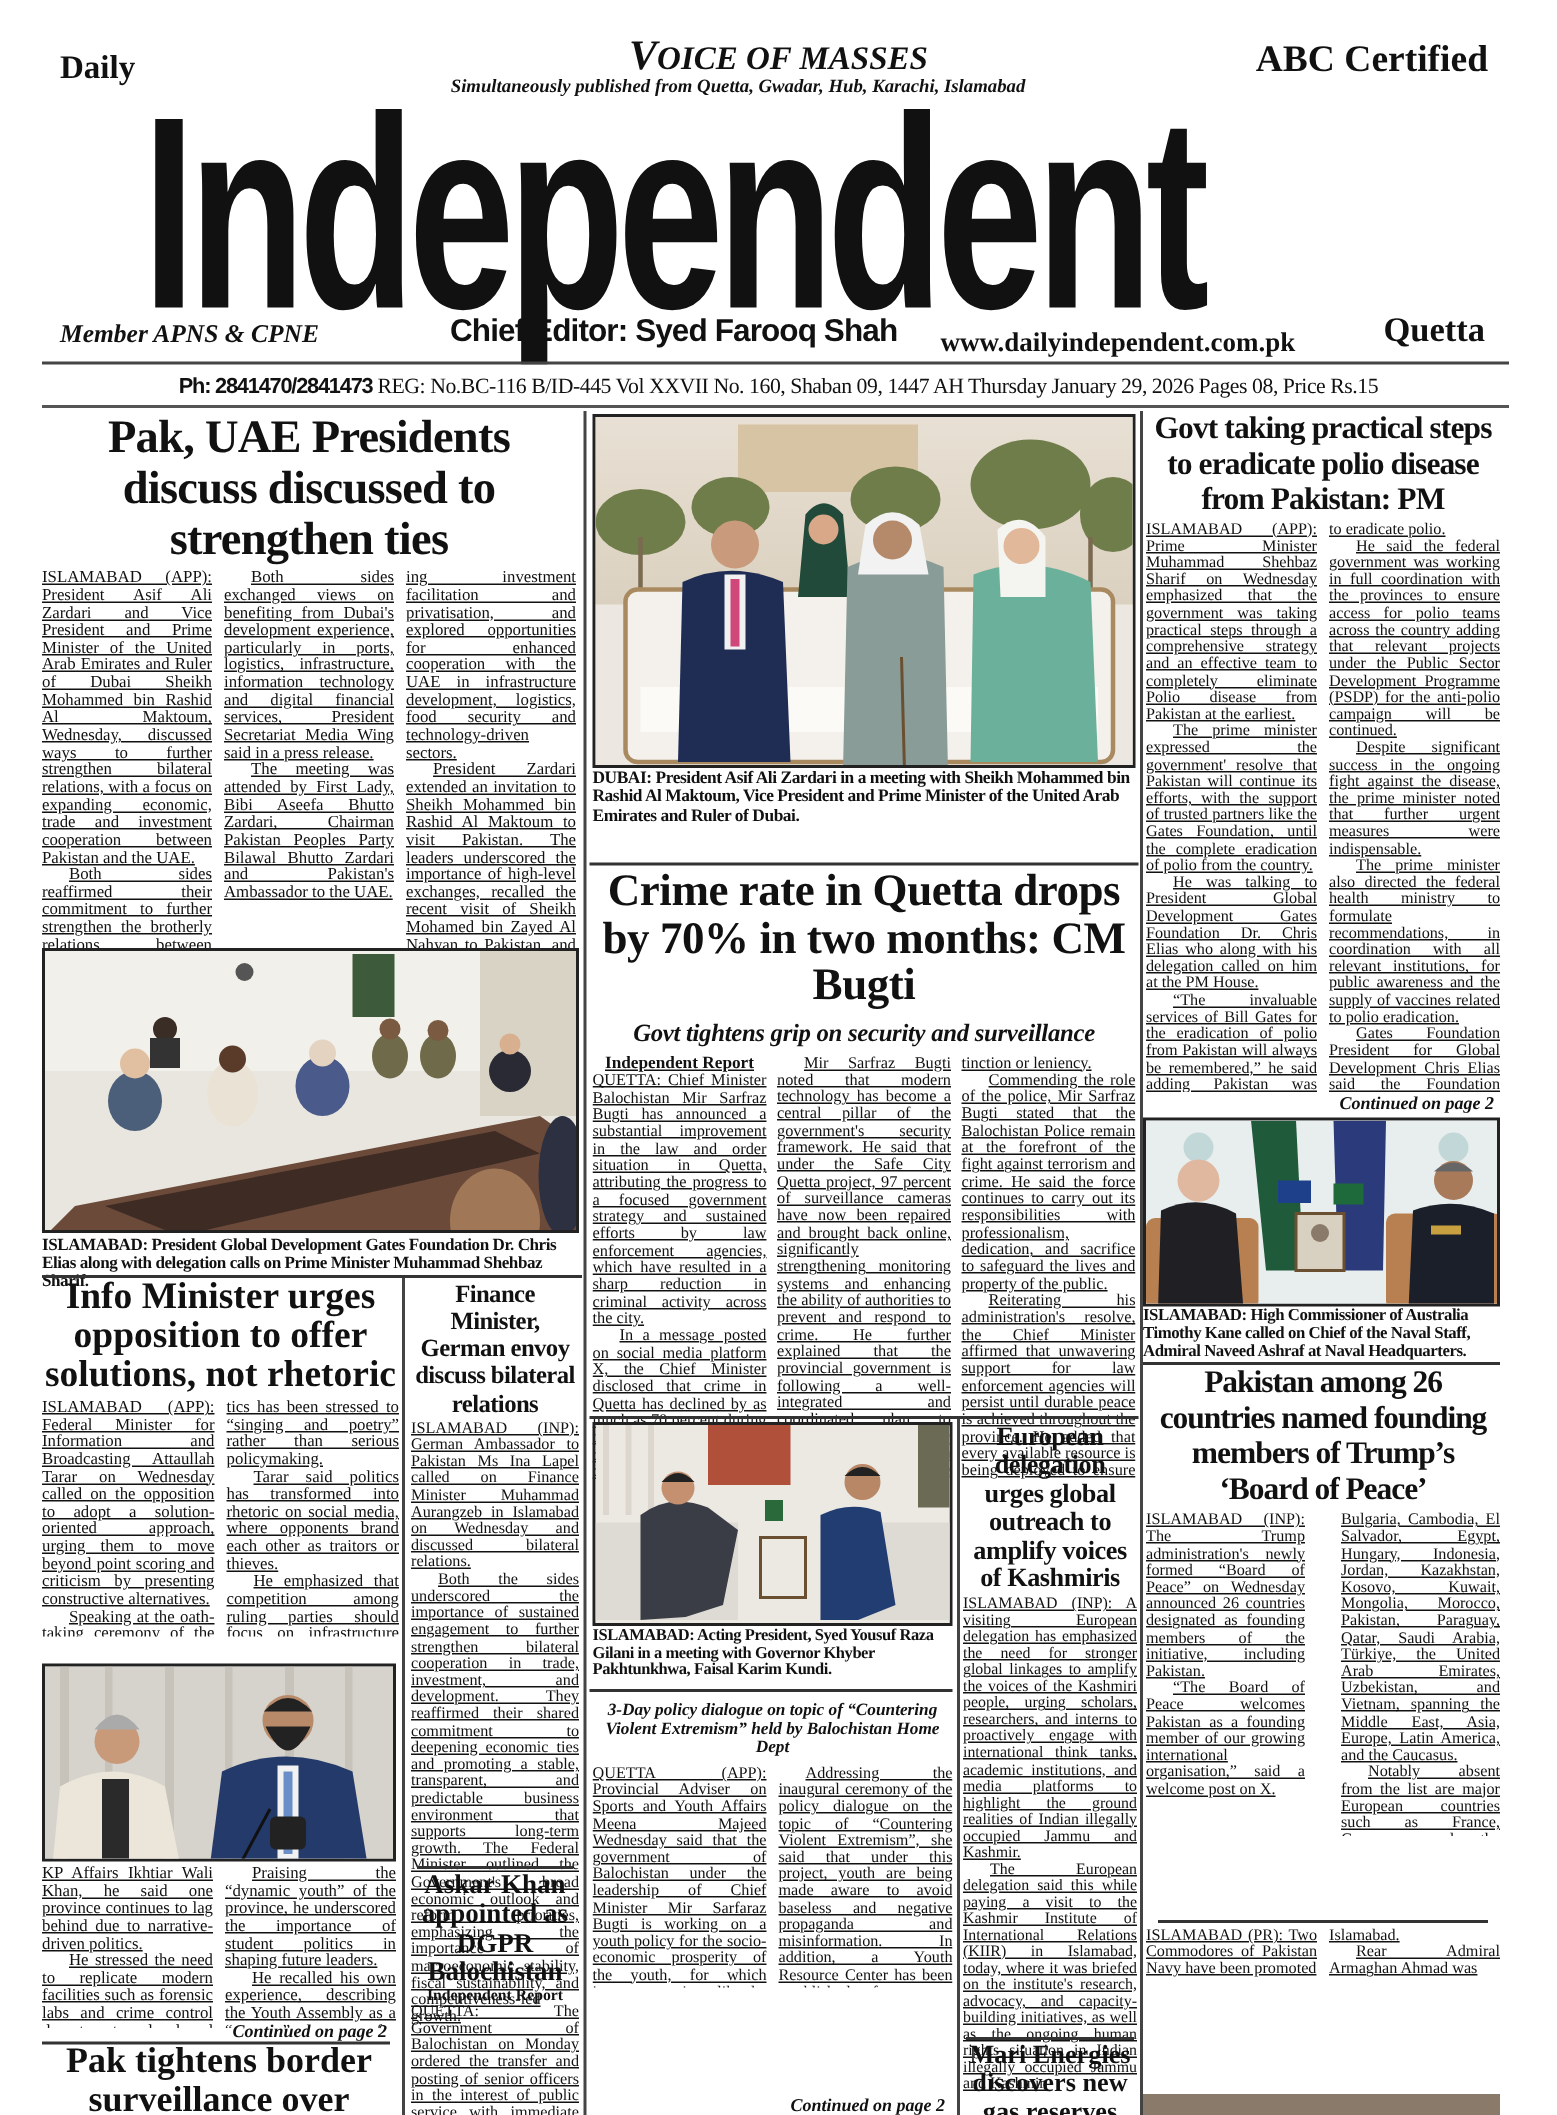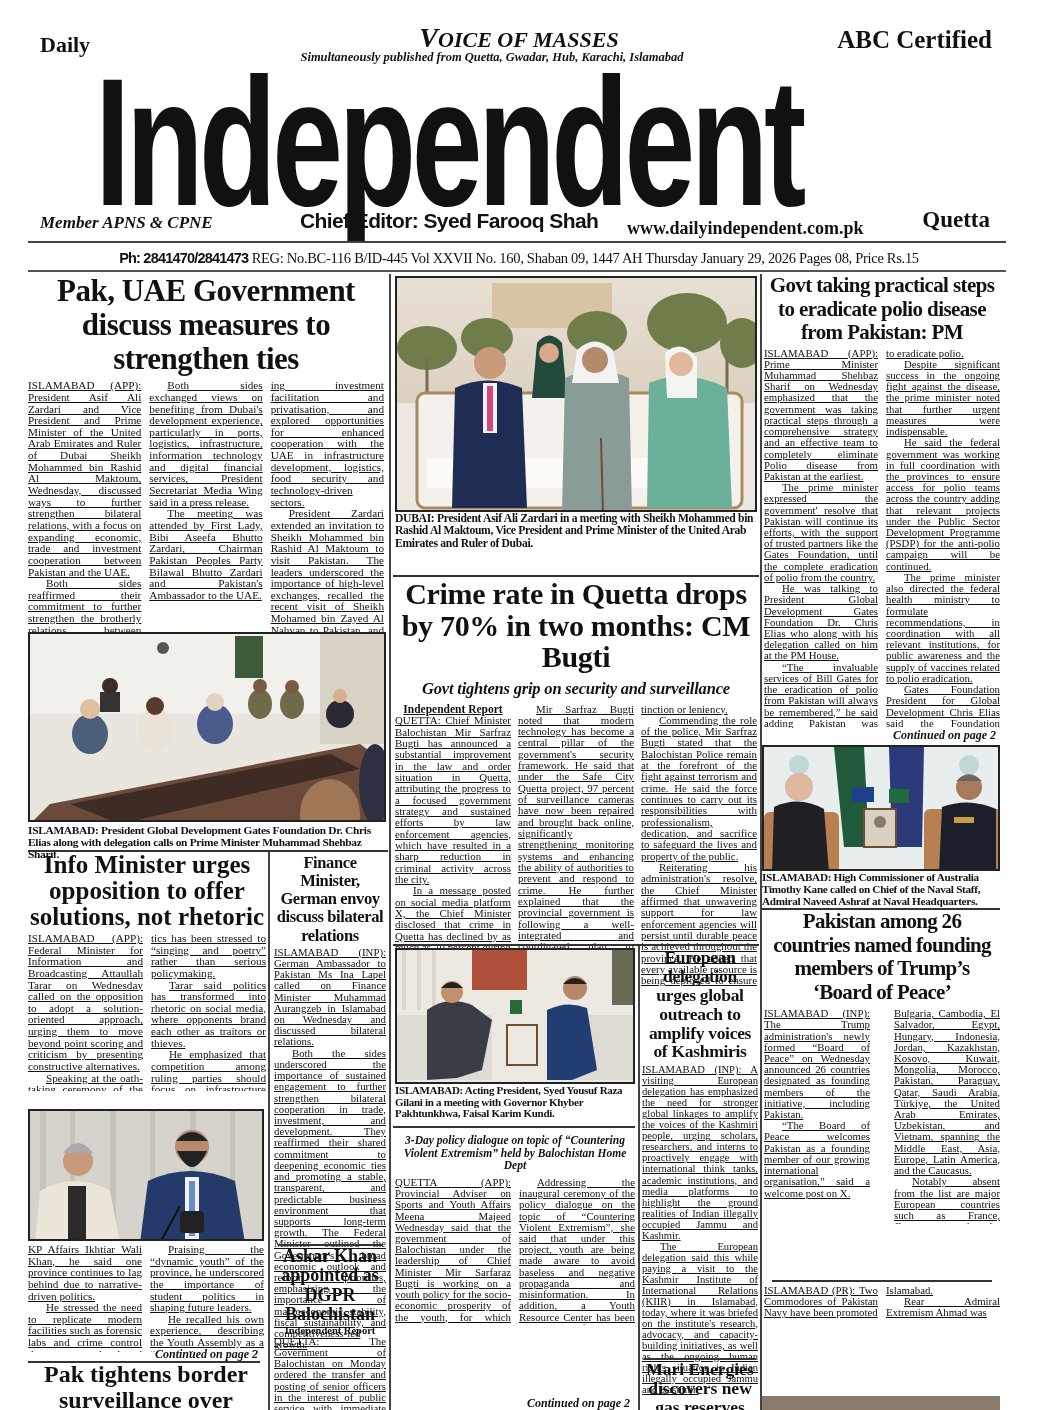--- a/index.html
+++ b/index.html
@@ -52,21 +52,21 @@
 <div class="abs mast-title">Independent</div>
 <div class="abs mast-member">Member APNS &amp; CPNE</div>
 <div class="abs mast-editor">Chief Editor: Syed Farooq Shah</div>
 <div class="abs mast-web">www.dailyindependent.com.pk</div>
 <div class="abs mast-quetta">Quetta</div>
 <div class="abs mast-rule"></div>
 <div class="abs infoline"><b>Ph: 2841470/2841473</b> <span>REG: No.BC-116 B/ID-445 Vol XXVII No. 160, Shaban 09, 1447 AH Thursday January 29, 2026 Pages 08, Price Rs.15</span></div>
 <div class="abs top-rule"></div>
 
 <div class="abs" style="left:28px; top:274px; width:356px;">
-  <div class="hl" style="font-size:31px; letter-spacing:-0.5px; line-height:1.1;">Pak, UAE Government discuss measures to strengthen ties</div>
+  <div class="hl" style="font-size:31px; letter-spacing:-0.5px; line-height:1.1;">Pak, UAE Presidents discuss discussed to strengthen ties</div>
   <div class="cols" style="margin-top:4px; height:272px; overflow:hidden;">
     <div class="col">
       <p class="first">ISLAMABAD (APP): President Asif Ali Zardari and Vice President and Prime Minister of the United Arab Emirates and Ruler of Dubai Sheikh Mohammed bin Rashid Al Maktoum, Wednesday, discussed ways to further strengthen bilateral relations, with a focus on expanding economic, trade and investment cooperation between Pakistan and the UAE.</p>
       <p>Both sides reaffirmed their commitment to further strengthen the brotherly relations between Pakistan and the UAE and expressed satisfaction over the positive trajectory of bilateral ties.</p>
 
     </div>
     <div class="col">
       <p>Both sides exchanged views on benefiting from Dubai's development experience, particularly in ports, logistics, infrastructure, information technology and digital financial services, President Secretariat Media Wing said in a press release.</p>
       <p>The meeting was attended by First Lady, Bibi Aseefa Bhutto Zardari, Chairman Pakistan Peoples Party Bilawal Bhutto Zardari and Pakistan's Ambassador to the UAE.</p>
 
@@ -309,22 +309,22 @@
   <div class="hl" style="font-size:21px; line-height:1.12; letter-spacing:-0.6px;">Govt taking practical steps to eradicate polio disease from Pakistan: PM</div>
   <div class="cols" style="margin-top:3px; height:380px; overflow:hidden; gap:8px;">
     <div class="col" style="font-size:10.8px;">
       <p class="first">ISLAMABAD (APP): Prime Minister Muhammad Shehbaz Sharif on Wednesday emphasized that the government was taking practical steps through a comprehensive strategy and an effective team to completely eliminate Polio disease from Pakistan at the earliest.</p>
       <p>The prime minister expressed the government' resolve that Pakistan will continue its efforts, with the support of trusted partners like the Gates Foundation, until the complete eradication of polio from the country.</p>
       <p>He was talking to President Global Development Gates Foundation Dr. Chris Elias who along with his delegation called on him at the PM House.</p>
       <p>“The invaluable services of Bill Gates for the eradication of polio from Pakistan will always be remembered,” he said adding Pakistan was deeply grateful for the cooperation of Bill Gates and brotherly Muslim countries, particularly Saudi Arabia, in efforts</p>
     </div>
     <div class="col" style="font-size:10.8px;">
       <p class="first">to eradicate polio.</p>
+      <p>He said the federal government was working in full coordination with the provinces to ensure access for polio teams across the country adding that relevant projects under the Public Sector Development Programme (PSDP) for the anti-polio campaign will be continued.</p>
       <p>Despite significant success in the ongoing fight against the disease, the prime minister noted that further urgent measures were indispensable.</p>
-      <p>He said the federal government was working in full coordination with the provinces to ensure access for polio teams across the country adding that relevant projects under the Public Sector Development Programme (PSDP) for the anti-polio campaign will be continued.</p>
       <p>The prime minister also directed the federal health ministry to formulate recommendations, in coordination with all relevant institutions, for public awareness and the supply of vaccines related to polio eradication.</p>
       <p>Gates Foundation President for Global Development Chris Elias said the Foundation highly appreciates the prime minister's personal attention to polio eradication and the effective practical measures taken in</p>
     </div>
   </div>
 </div>
 <div class="abs cont" style="left:880px; top:728px; width:116px;">Continued on page 2</div>
 
 <div class="abs photo" style="left:762px; top:745px; width:238px; height:126px;">
   <svg width="238" height="126" viewBox="0 0 238 126">
     <rect width="238" height="126" fill="#e8eeee"></rect>
@@ -368,17 +368,17 @@
 </div>
 <div class="abs hrule" style="left:772px; top:1280px; width:220px;"></div>
 
 <div class="abs" style="left:764px; top:1282px; width:236px;">
   <div class="cols" style="margin-top:3px; height:36px; overflow:hidden; gap:8px;">
     <div class="col" style="font-size:10.8px;">
       <p class="first">ISLAMABAD (PR): Two Commodores of Pakistan Navy have been promoted</p>
     </div>
     <div class="col" style="font-size:10.8px;">
       <p class="first">Islamabad.</p>
-      <p>Rear Admiral Extremism Ahmad was</p>
+      <p>Rear Admiral Armaghan Ahmad was</p>
     </div>
   </div>
 </div>
 <div class="abs" style="left:762px; top:1396px; width:238px; height:14px; background:#8a7a6a;"></div>
 
 </body></html>

